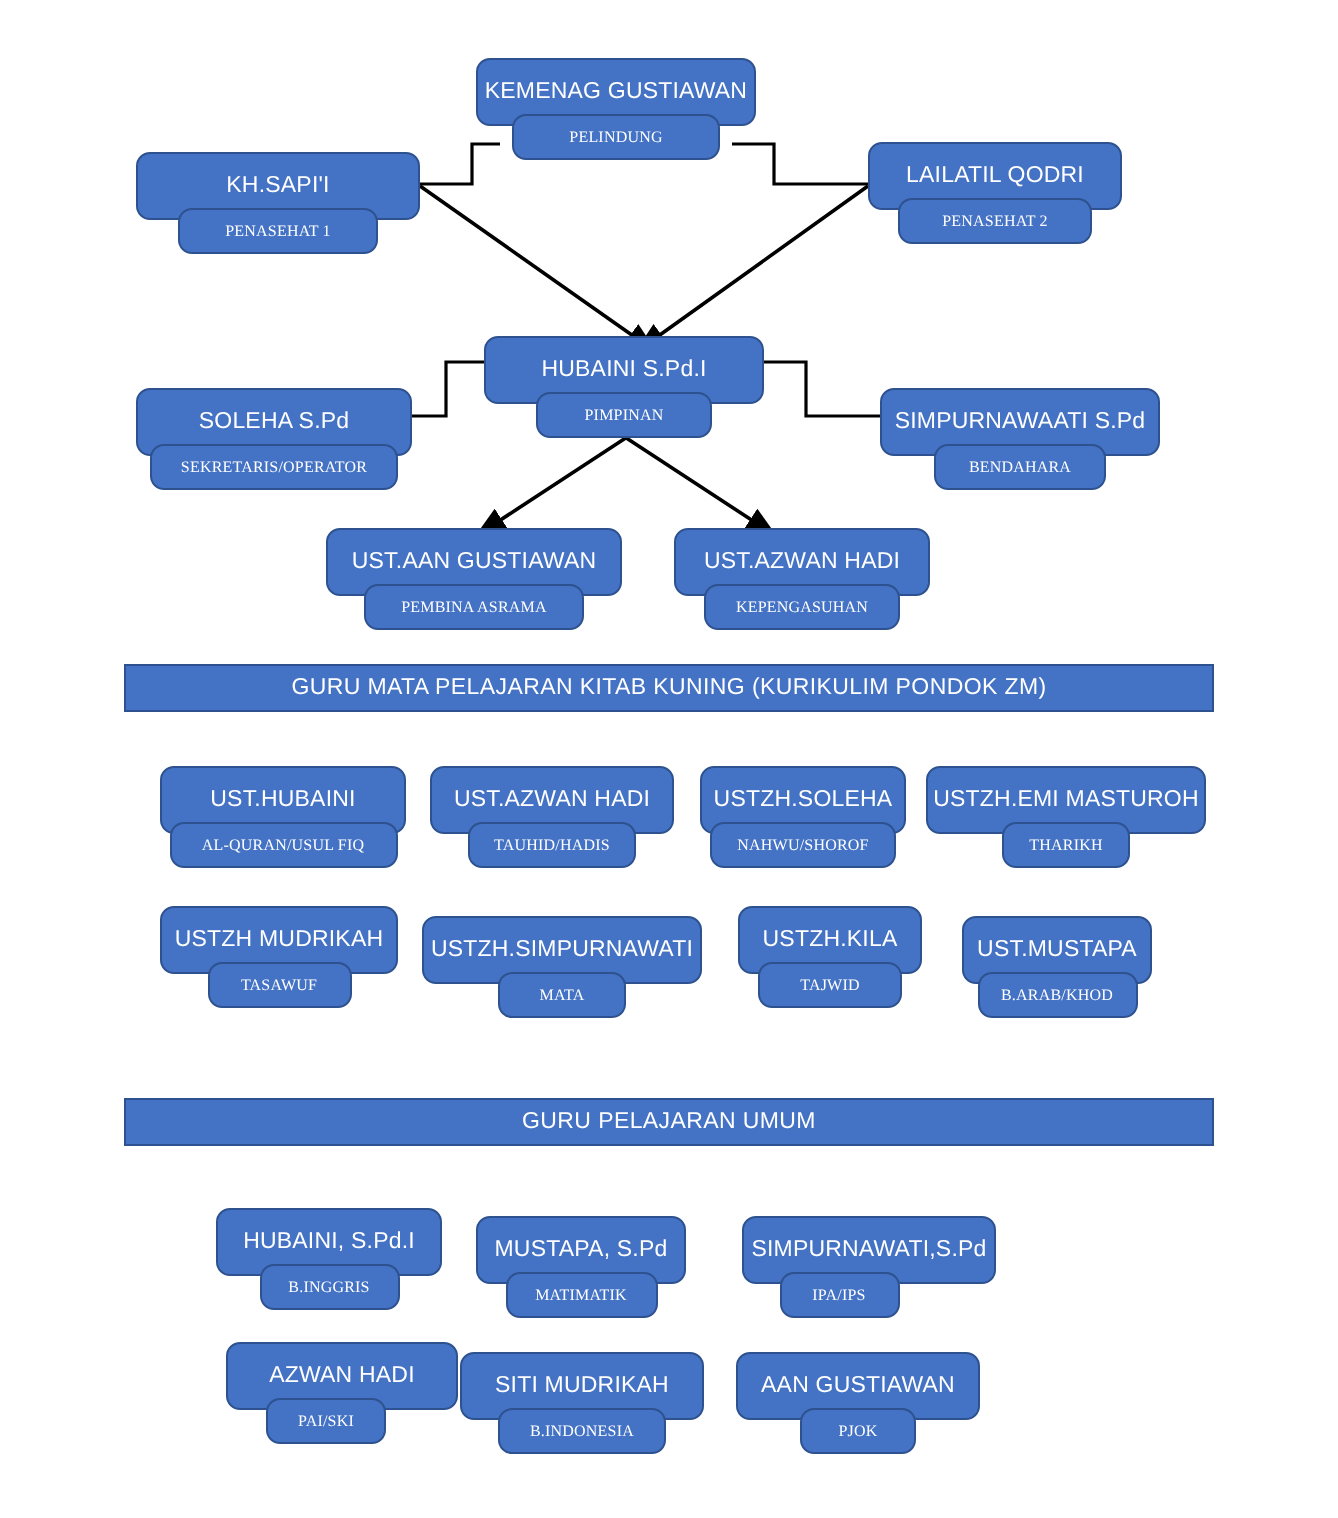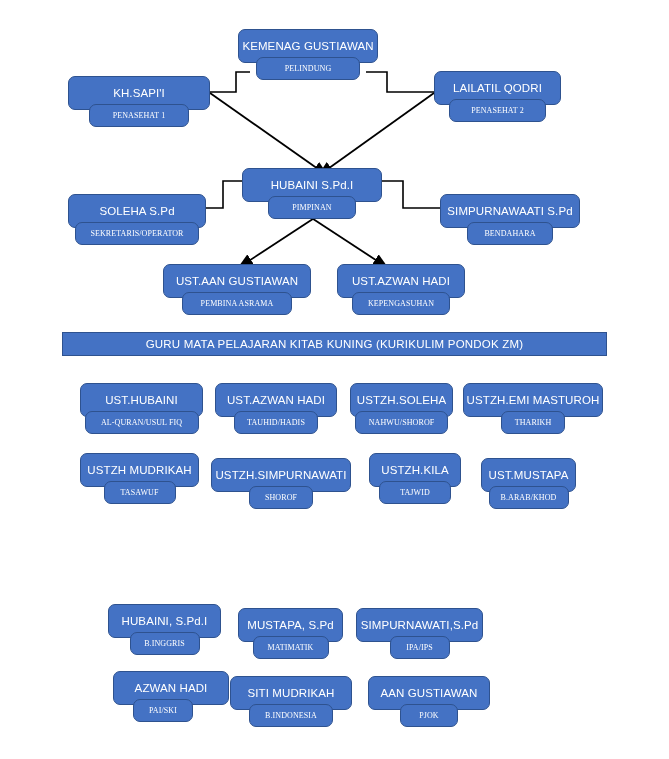--- a/index.html
+++ b/index.html
@@ -178,46 +178,47 @@
     <div class="node-sub" style="width:64px;">THARIKH</div>
   </div>
 
   <div class="node" style="left:80px; top:453px; width:119px;">
     <div class="node-main" style="width:119px;">USTZH MUDRIKAH</div>
     <div class="node-sub" style="width:72px;">TASAWUF</div>
   </div>
 
   <div class="node" style="left:211px; top:458px; width:140px;">
     <div class="node-main" style="width:140px;">USTZH.SIMPURNAWATI</div>
-    <div class="node-sub" style="width:64px;">SHOROF</div>
+    <div class="node-sub" style="width:64px;">MATA</div>
   </div>
 
   <div class="node" style="left:369px; top:453px; width:92px;">
     <div class="node-main" style="width:92px;">USTZH.KILA</div>
     <div class="node-sub" style="width:72px;">TAJWID</div>
   </div>
 
   <div class="node" style="left:481px; top:458px; width:95px;">
     <div class="node-main" style="width:95px;">UST.MUSTAPA</div>
     <div class="node-sub" style="width:80px;">B.ARAB/KHOD</div>
   </div>
 
+  <div class="banner" style="left:62px; top:549px; width:545px; height:24px;">GURU PELAJARAN UMUM</div>
 
   <div class="node" style="left:108px; top:604px; width:113px;">
     <div class="node-main" style="width:113px;">HUBAINI, S.Pd.I</div>
     <div class="node-sub" style="width:70px;">B.INGGRIS</div>
   </div>
 
   <div class="node" style="left:238px; top:608px; width:105px;">
     <div class="node-main" style="width:105px;">MUSTAPA, S.Pd</div>
     <div class="node-sub" style="width:76px;">MATIMATIK</div>
   </div>
 
   <div class="node" style="left:356px; top:608px; width:127px;">
-    <div class="node-main" style="width:127px;">SIMPURNAWATI,S.Pd</div>
+    <div class="node-main" style="width:127px;margin-left:15px;">SIMPURNAWATI,S.Pd</div>
     <div class="node-sub" style="width:60px;">IPA/IPS</div>
   </div>
 
   <div class="node" style="left:113px; top:671px; width:100px;">
     <div class="node-main" style="width:116px;">AZWAN HADI</div>
     <div class="node-sub" style="width:60px;">PAI/SKI</div>
   </div>
 
   <div class="node" style="left:230px; top:676px; width:122px;">
     <div class="node-main" style="width:122px;">SITI MUDRIKAH</div>

